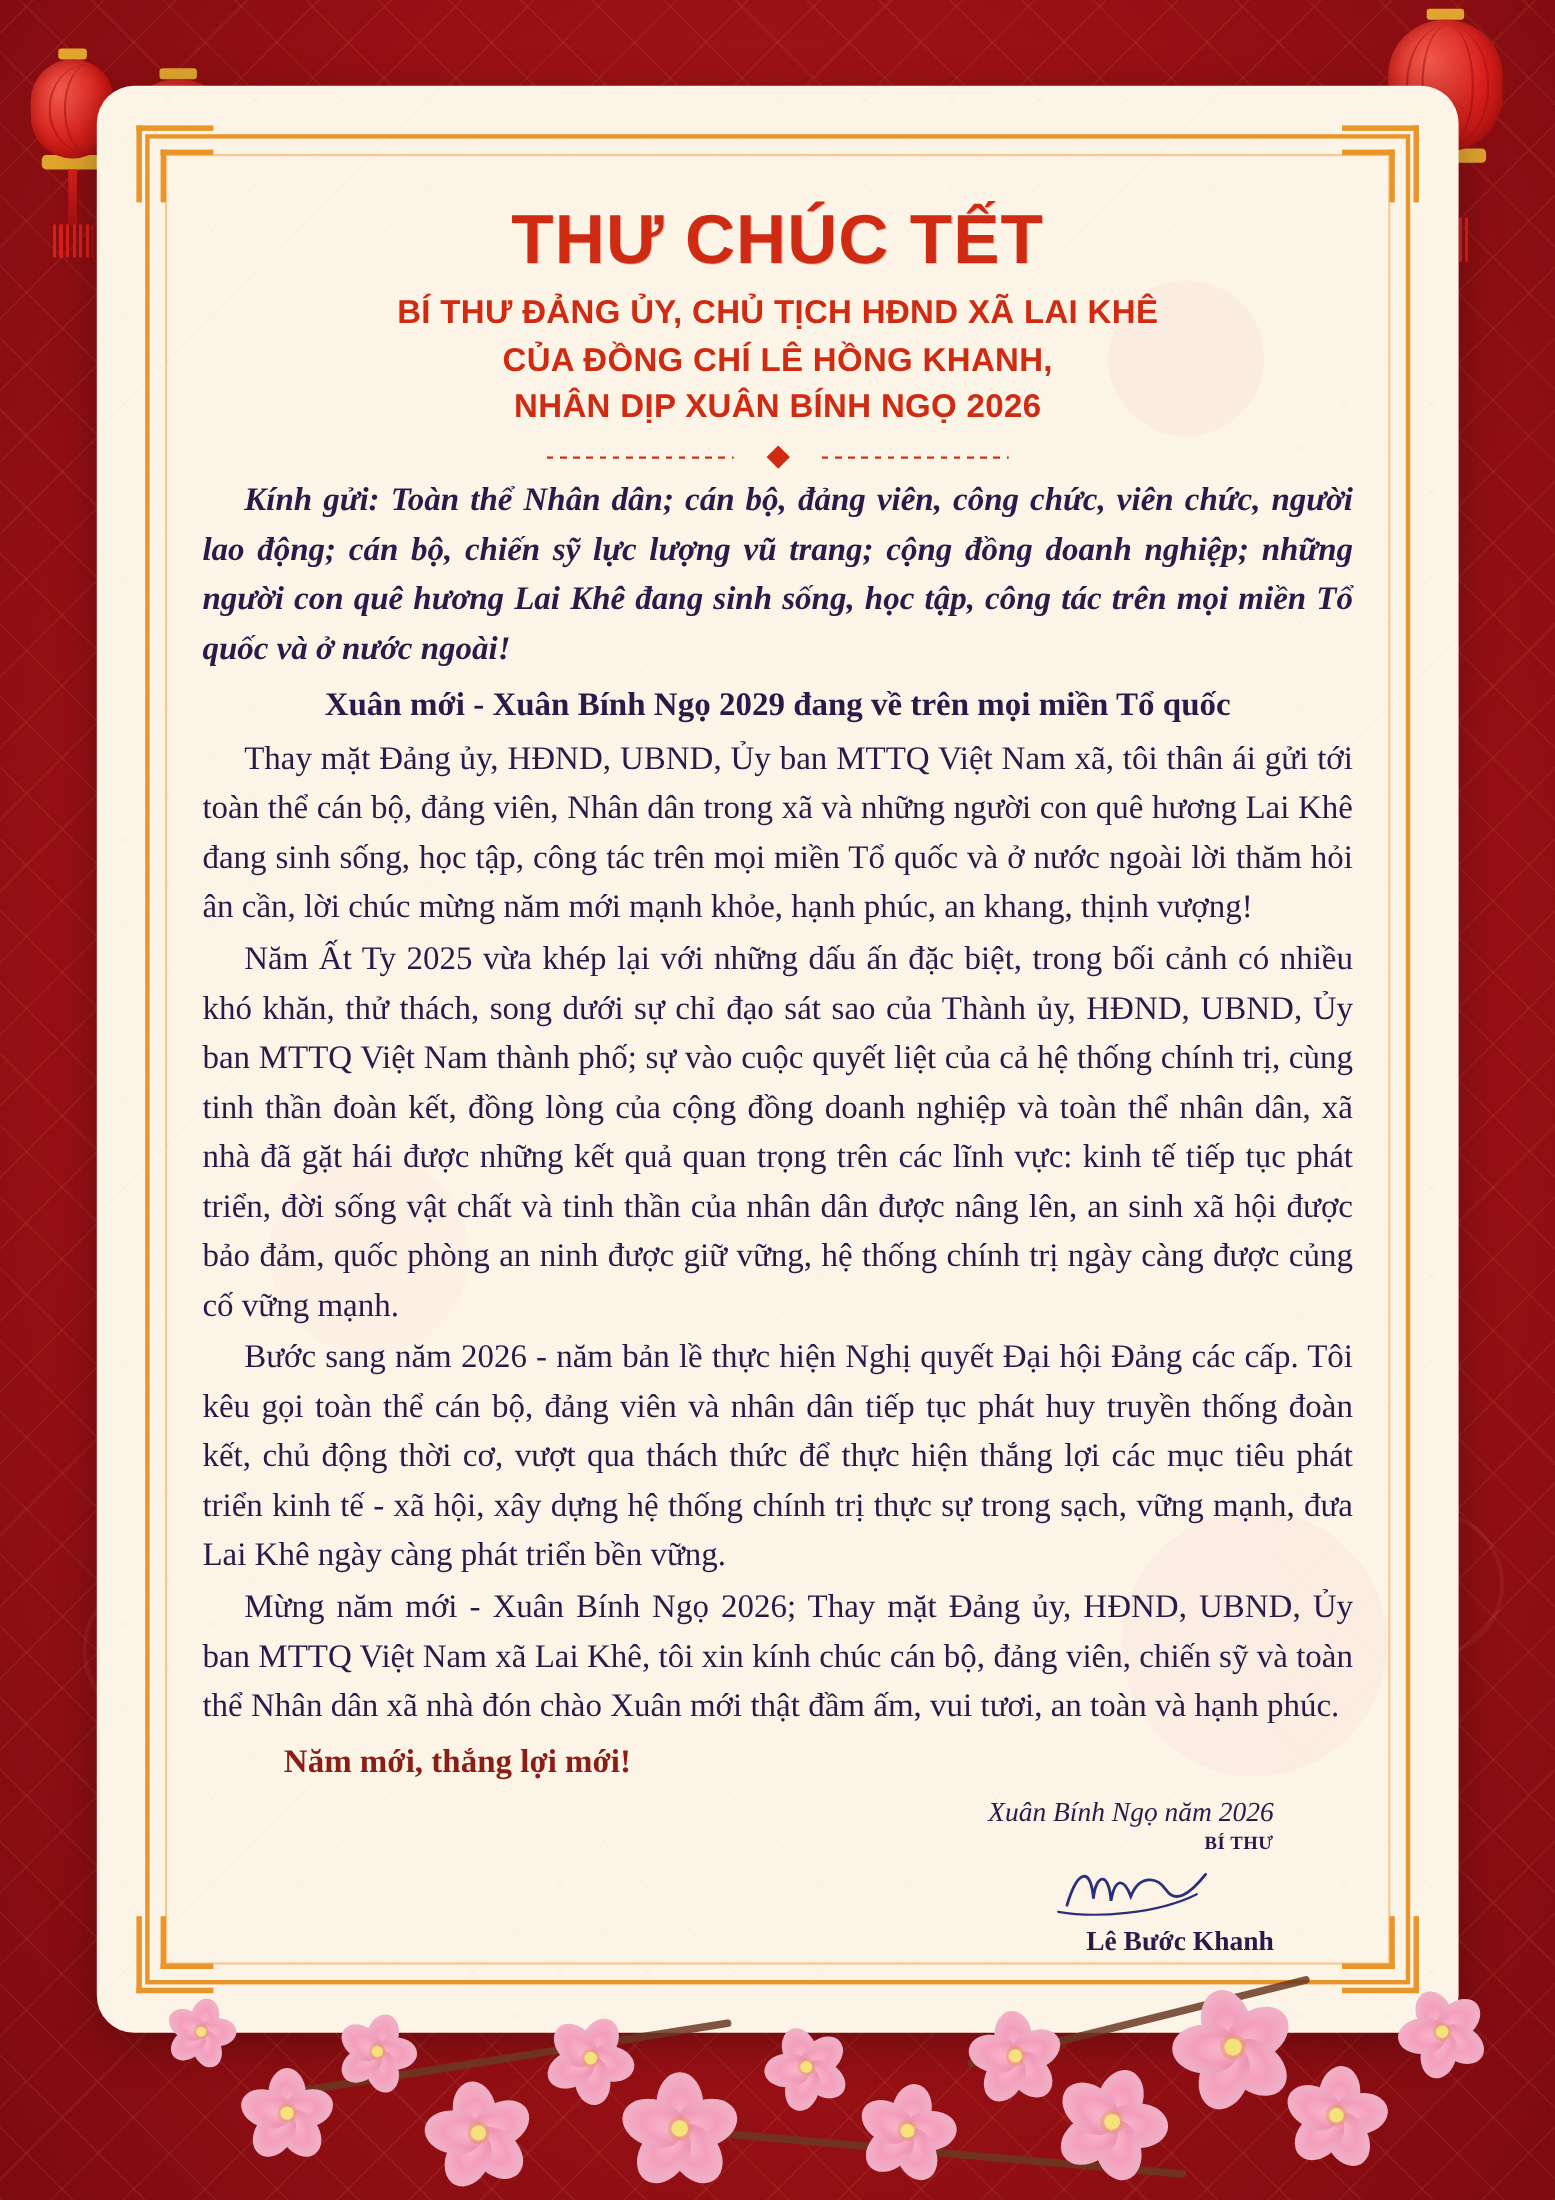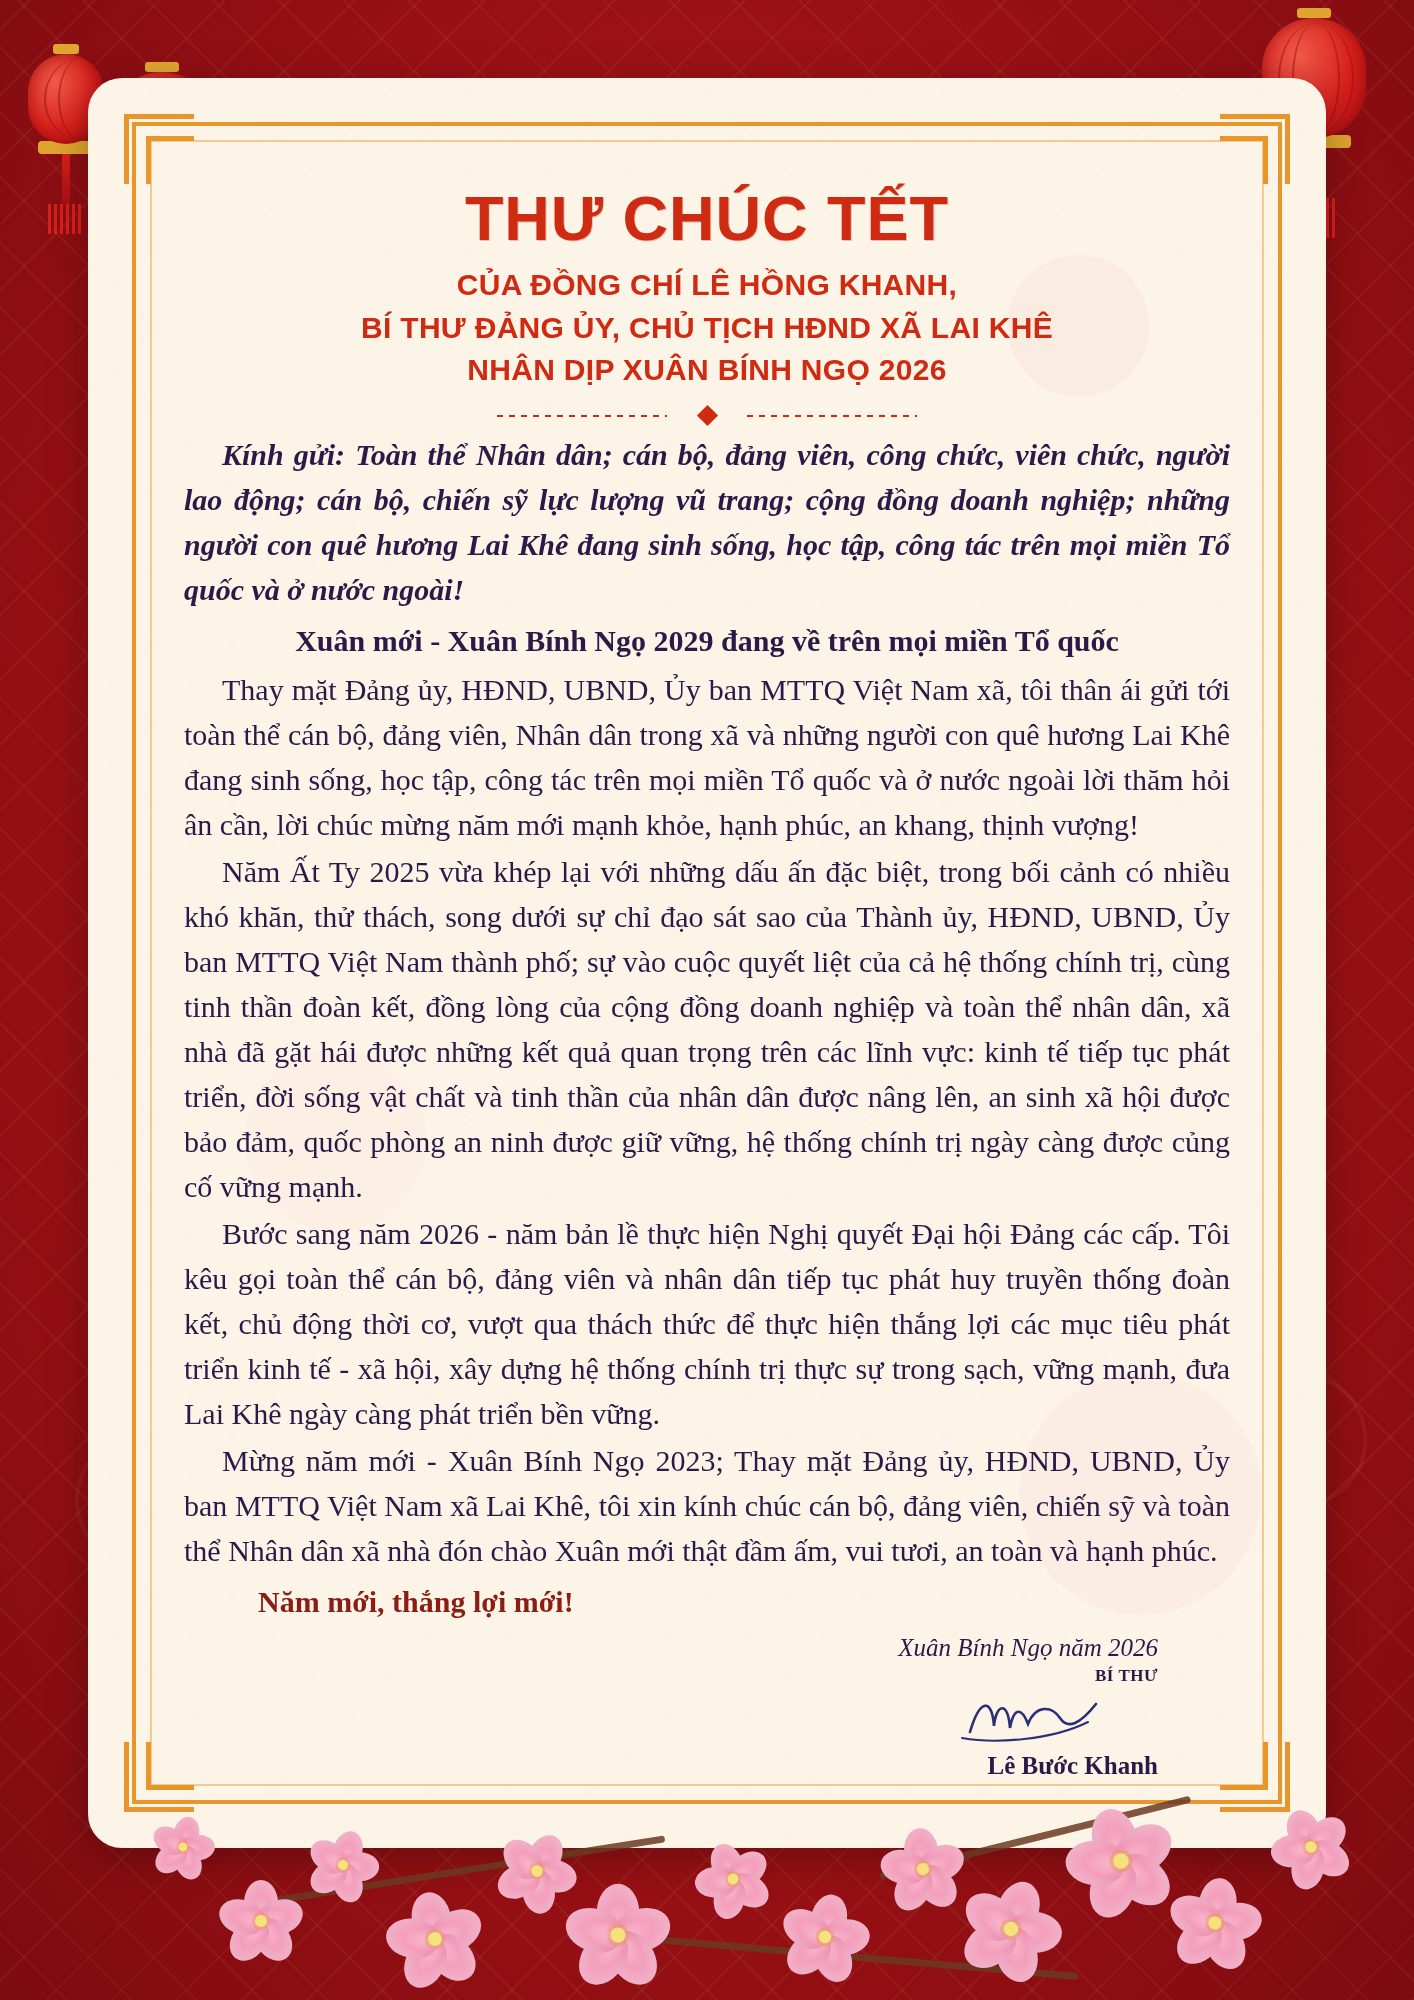--- a/index.html
+++ b/index.html
@@ -317,37 +317,37 @@
       <span class="h1"></span>
       <span class="v1"></span>
       <span class="h2"></span>
       <span class="v2"></span>
     </div>
 
   <div class="content">
 
     <h1 class="title">THƯ CHÚC TẾT</h1>
 
+    <div class="subtitle">BÍ THƯ ĐẢNG ỦY,  CHỦ TỊCH HĐND XÃ LAI KHÊ</div>
     <div class="subtitle">CỦA ĐỒNG CHÍ LÊ HỒNG KHANH,</div>
-    <div class="subtitle">BÍ THƯ ĐẢNG ỦY,  CHỦ TỊCH HĐND XÃ LAI KHÊ</div>
     <div class="subtitle">NHÂN DỊP XUÂN BÍNH NGỌ 2026</div>
 
     <div class="divider">
       <span class="line left"></span>
       <span class="dia"></span>
       <span class="line right"></span>
     </div>
 
     <div class="body-text">
       <p class="salutation">Kính gửi: Toàn thể Nhân dân; cán bộ, đảng viên, công chức, viên chức, người lao động; cán bộ, chiến sỹ lực lượng vũ trang; cộng đồng doanh nghiệp; những người con quê hương Lai Khê đang sinh sống, học tập, công tác trên mọi miền Tổ quốc và ở nước ngoài!</p>
       <p class="lead">Xuân mới - Xuân Bính Ngọ 2029 đang về trên mọi miền Tổ quốc</p>
       <p>Thay mặt Đảng ủy, HĐND, UBND, Ủy ban MTTQ Việt Nam xã, tôi thân ái gửi tới toàn thể cán bộ, đảng viên, Nhân dân trong xã và những người con quê hương Lai Khê đang sinh sống, học tập, công tác trên mọi miền Tổ quốc và ở nước ngoài lời thăm hỏi ân cần, lời chúc mừng năm mới mạnh khỏe, hạnh phúc, an khang, thịnh vượng!</p>
       <p>Năm Ất Ty 2025 vừa khép lại với những dấu ấn đặc biệt, trong bối cảnh có nhiều khó khăn, thử thách, song dưới sự chỉ đạo sát sao của Thành ủy, HĐND, UBND, Ủy ban MTTQ Việt Nam thành phố; sự vào cuộc quyết liệt của cả hệ thống chính trị, cùng tinh thần đoàn kết, đồng lòng của cộng đồng doanh nghiệp và toàn thể nhân dân, xã nhà đã gặt hái được những kết quả quan trọng trên các lĩnh vực: kinh tế tiếp tục phát triển, đời sống vật chất và tinh thần của nhân dân được nâng lên, an sinh xã hội được bảo đảm, quốc phòng an ninh được giữ vững, hệ thống chính trị ngày càng được củng cố vững mạnh.</p>
       <p>Bước sang năm 2026 - năm bản lề thực hiện Nghị quyết Đại hội Đảng các cấp. Tôi kêu gọi toàn thể cán bộ, đảng viên và nhân dân tiếp tục phát huy truyền thống đoàn kết, chủ động thời cơ, vượt qua thách thức để thực hiện thắng lợi các mục tiêu phát triển kinh tế - xã hội, xây dựng hệ thống chính trị thực sự trong sạch, vững mạnh, đưa Lai Khê ngày càng phát triển bền vững.</p>
-      <p> Mừng năm mới - Xuân Bính Ngọ 2023; Thay mặt Đảng ủy, HĐND, UBND, Ủy ban MTTQ Việt Nam xã Lai Khê, tôi xin kính chúc cán bộ, đảng viên, chiến sỹ và toàn thể Nhân dân xã nhà đón chào Xuân mới thật đầm ấm, vui tươi, an toàn và hạnh phúc.</p>
+      <p> Mừng năm mới - Xuân Bính Ngọ 2026; Thay mặt Đảng ủy, HĐND, UBND, Ủy ban MTTQ Việt Nam xã Lai Khê, tôi xin kính chúc cán bộ, đảng viên, chiến sỹ và toàn thể Nhân dân xã nhà đón chào Xuân mới thật đầm ấm, vui tươi, an toàn và hạnh phúc.</p>
       <p class="slogan">Năm mới, thắng lợi mới!</p>
     </div>
 
     <div class="sign">
       <div class="date">Xuân Bính Ngọ năm 2026</div>
       <div class="role">BÍ THƯ</div>
       <div class="scribble">
         <svg width="150" height="60" viewBox="0 0 150 60" aria-hidden="true">
           <path d="M14 44 C24 10, 36 10, 38 38 C40 16, 52 12, 54 40 C58 18, 66 20, 72 36 C80 16, 96 18, 104 30 C112 42, 124 36, 140 16" fill="none" stroke="#2b2f7a" stroke-width="2.6" stroke-linecap="round"></path>
           <path d="M6 50 C40 56, 96 52, 132 34" fill="none" stroke="#2b2f7a" stroke-width="2" stroke-linecap="round"></path>

